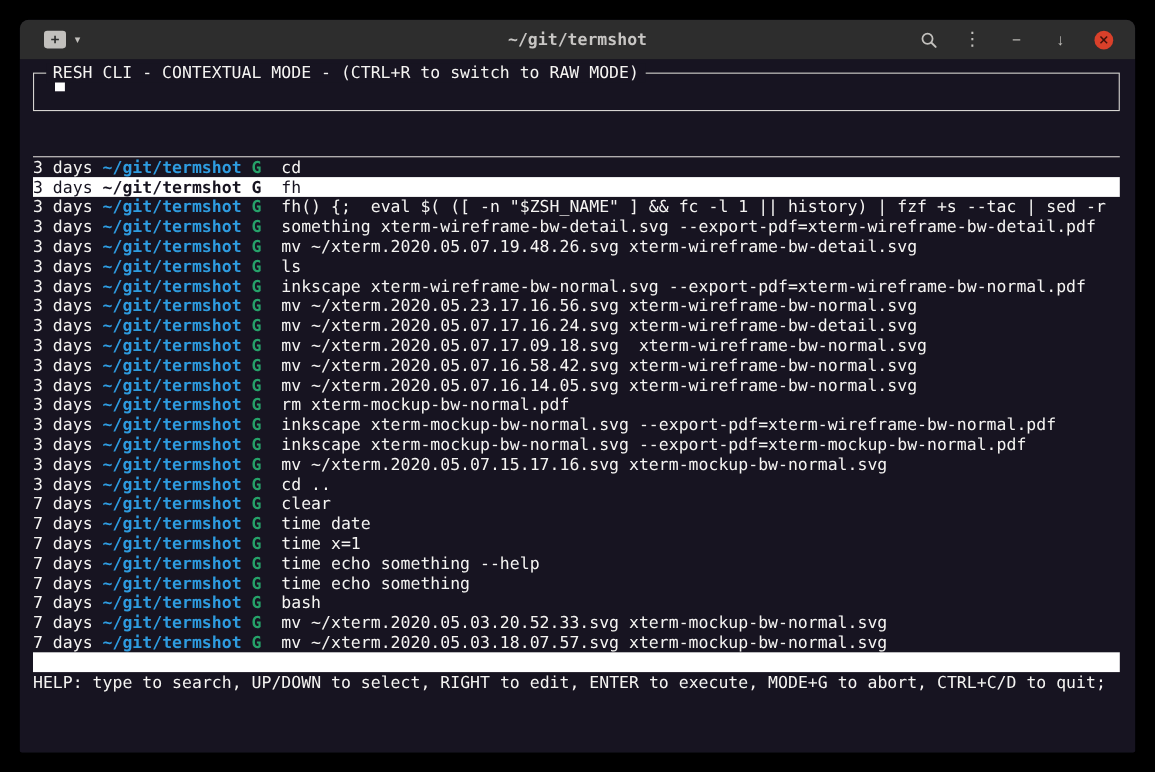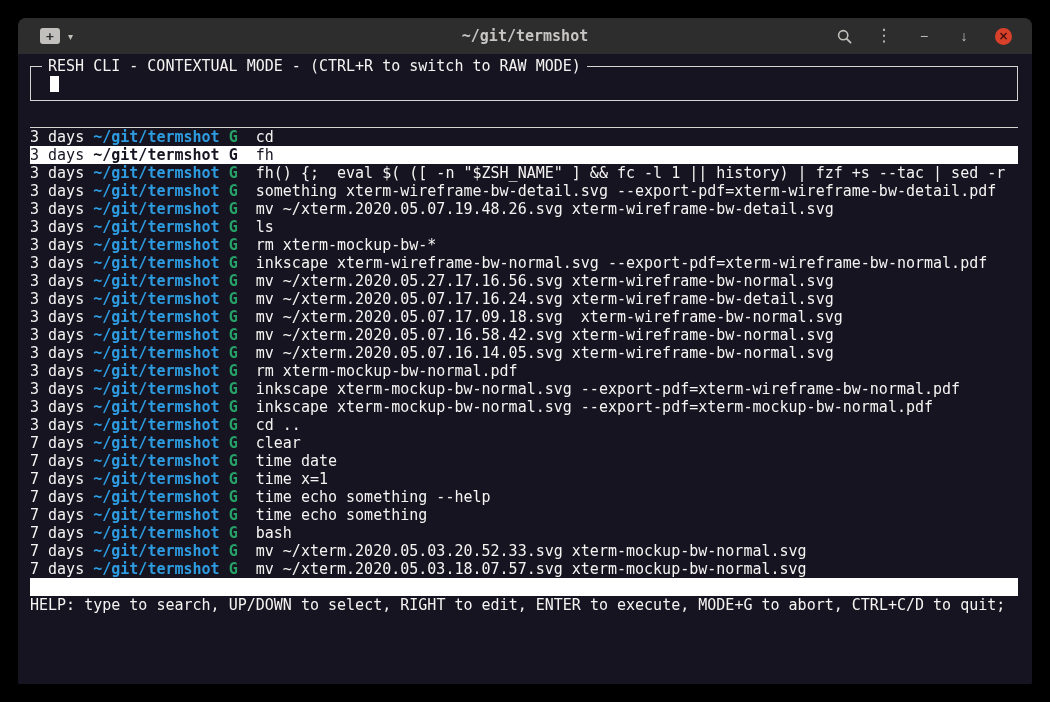--- a/index.html
+++ b/index.html
@@ -31,21 +31,21 @@
           color:#c2c0bd;cursor:pointer;font-size:14px;line-height:18px;}
   .close-btn{width:17px;height:17px;border-radius:50%;background:var(--close-red);
              display:flex;align-items:center;justify-content:center;cursor:pointer;}
   .close-btn span{color:#40100a;font-size:12px;font-weight:bold;line-height:12px;
                   font-family:"DejaVu Sans",sans-serif;}
   
   .terminal{position:absolute;top:36px;left:0;right:0;bottom:0;background:var(--term-bg);
             color:var(--text);font-family:"DejaVu Sans Mono","Liberation Mono",monospace;
             font-size:15px;line-height:18px;padding:12px 14px 0 12px;overflow:hidden;}
   .resh-box{position:relative;border:1px solid var(--border);height:35px;
-            display:flex;align-items:center;padding-left:19px;margin-bottom:8px;}
+            display:flex;align-items:flex-start;padding-left:19px;margin-bottom:23px;}
   .resh-box-title{position:absolute;top:-9px;left:11px;background:var(--term-bg);
                   padding:0 6px;font-size:15px;line-height:17px;white-space:pre;}
   .cursor{display:inline-block;width:9px;height:16px;background:#ffffff;}
   .hdr{white-space:pre;font-weight:bold;border-bottom:1px solid var(--border);
        height:19px;overflow:hidden;}
   .h-time{display:inline-block;width:7ch;padding-left:1ch;}
   .h-dir{display:inline-block;width:15ch;}
   .h-flags{display:inline-block;width:6ch;margin-left:-1ch;}
   .hrow{white-space:pre;height:18px;overflow:hidden;cursor:pointer;}
   .c-time{display:inline-block;width:7ch;}
@@ -106,30 +106,30 @@
       <span class="h-time">TIME</span><span class="h-dir">HOST:DIRECTORY</span><span class="h-flags">FLAGS</span><span class="h-cmd">COMMAND-LINE</span>
     </div>
 
     <div>
         <div class="hrow"><span class="c-time">3 days</span><span class="c-dir">~/git/termshot</span><span class="c-flags">G</span><span class="c-cmd">cd</span></div>
         <div class="hrow selected"><span class="c-time">3 days</span><span class="c-dir">~/git/termshot</span><span class="c-flags">G</span><span class="c-cmd">fh</span></div>
         <div class="hrow"><span class="c-time">3 days</span><span class="c-dir">~/git/termshot</span><span class="c-flags">G</span><span class="c-cmd">fh() {;  eval $( ([ -n "$ZSH_NAME" ] &amp;&amp; fc -l 1 || history) | fzf +s --tac | sed -r</span></div>
         <div class="hrow"><span class="c-time">3 days</span><span class="c-dir">~/git/termshot</span><span class="c-flags">G</span><span class="c-cmd">something xterm-wireframe-bw-detail.svg --export-pdf=xterm-wireframe-bw-detail.pdf</span></div>
         <div class="hrow"><span class="c-time">3 days</span><span class="c-dir">~/git/termshot</span><span class="c-flags">G</span><span class="c-cmd">mv ~/xterm.2020.05.07.19.48.26.svg xterm-wireframe-bw-detail.svg</span></div>
         <div class="hrow"><span class="c-time">3 days</span><span class="c-dir">~/git/termshot</span><span class="c-flags">G</span><span class="c-cmd">ls</span></div>
-        <div class="hrow"><span class="c-time">3 days</span><span class="c-dir">~/git/termshot</span><span class="c-flags">G</span><span class="c-cmd">rm xterm-mockup-bw-*</span></div>
         <div class="hrow"><span class="c-time">3 days</span><span class="c-dir">~/git/termshot</span><span class="c-flags">G</span><span class="c-cmd">inkscape xterm-wireframe-bw-normal.svg --export-pdf=xterm-wireframe-bw-normal.pdf</span></div>
-        <div class="hrow"><span class="c-time">3 days</span><span class="c-dir">~/git/termshot</span><span class="c-flags">G</span><span class="c-cmd">mv ~/xterm.2020.05.27.17.16.56.svg xterm-wireframe-bw-normal.svg</span></div>
+        <div class="hrow"><span class="c-time">3 days</span><span class="c-dir">~/git/termshot</span><span class="c-flags">G</span><span class="c-cmd">mv ~/xterm.2020.05.23.17.16.56.svg xterm-wireframe-bw-normal.svg</span></div>
         <div class="hrow"><span class="c-time">3 days</span><span class="c-dir">~/git/termshot</span><span class="c-flags">G</span><span class="c-cmd">mv ~/xterm.2020.05.07.17.16.24.svg xterm-wireframe-bw-detail.svg</span></div>
         <div class="hrow"><span class="c-time">3 days</span><span class="c-dir">~/git/termshot</span><span class="c-flags">G</span><span class="c-cmd">mv ~/xterm.2020.05.07.17.09.18.svg  xterm-wireframe-bw-normal.svg</span></div>
         <div class="hrow"><span class="c-time">3 days</span><span class="c-dir">~/git/termshot</span><span class="c-flags">G</span><span class="c-cmd">mv ~/xterm.2020.05.07.16.58.42.svg xterm-wireframe-bw-normal.svg</span></div>
         <div class="hrow"><span class="c-time">3 days</span><span class="c-dir">~/git/termshot</span><span class="c-flags">G</span><span class="c-cmd">mv ~/xterm.2020.05.07.16.14.05.svg xterm-wireframe-bw-normal.svg</span></div>
         <div class="hrow"><span class="c-time">3 days</span><span class="c-dir">~/git/termshot</span><span class="c-flags">G</span><span class="c-cmd">rm xterm-mockup-bw-normal.pdf</span></div>
         <div class="hrow"><span class="c-time">3 days</span><span class="c-dir">~/git/termshot</span><span class="c-flags">G</span><span class="c-cmd">inkscape xterm-mockup-bw-normal.svg --export-pdf=xterm-wireframe-bw-normal.pdf</span></div>
         <div class="hrow"><span class="c-time">3 days</span><span class="c-dir">~/git/termshot</span><span class="c-flags">G</span><span class="c-cmd">inkscape xterm-mockup-bw-normal.svg --export-pdf=xterm-mockup-bw-normal.pdf</span></div>
+        <div class="hrow"><span class="c-time">3 days</span><span class="c-dir">~/git/termshot</span><span class="c-flags">G</span><span class="c-cmd">mv ~/xterm.2020.05.07.15.17.16.svg xterm-mockup-bw-normal.svg</span></div>
         <div class="hrow"><span class="c-time">3 days</span><span class="c-dir">~/git/termshot</span><span class="c-flags">G</span><span class="c-cmd">cd ..</span></div>
         <div class="hrow"><span class="c-time">7 days</span><span class="c-dir">~/git/termshot</span><span class="c-flags">G</span><span class="c-cmd">clear</span></div>
         <div class="hrow"><span class="c-time">7 days</span><span class="c-dir">~/git/termshot</span><span class="c-flags">G</span><span class="c-cmd">time date</span></div>
         <div class="hrow"><span class="c-time">7 days</span><span class="c-dir">~/git/termshot</span><span class="c-flags">G</span><span class="c-cmd">time x=1</span></div>
         <div class="hrow"><span class="c-time">7 days</span><span class="c-dir">~/git/termshot</span><span class="c-flags">G</span><span class="c-cmd">time echo something --help</span></div>
         <div class="hrow"><span class="c-time">7 days</span><span class="c-dir">~/git/termshot</span><span class="c-flags">G</span><span class="c-cmd">time echo something</span></div>
         <div class="hrow"><span class="c-time">7 days</span><span class="c-dir">~/git/termshot</span><span class="c-flags">G</span><span class="c-cmd">bash</span></div>
         <div class="hrow"><span class="c-time">7 days</span><span class="c-dir">~/git/termshot</span><span class="c-flags">G</span><span class="c-cmd">mv ~/xterm.2020.05.03.20.52.33.svg xterm-mockup-bw-normal.svg</span></div>
         <div class="hrow"><span class="c-time">7 days</span><span class="c-dir">~/git/termshot</span><span class="c-flags">G</span><span class="c-cmd">mv ~/xterm.2020.05.03.18.07.57.svg xterm-mockup-bw-normal.svg</span></div>
       </div>

